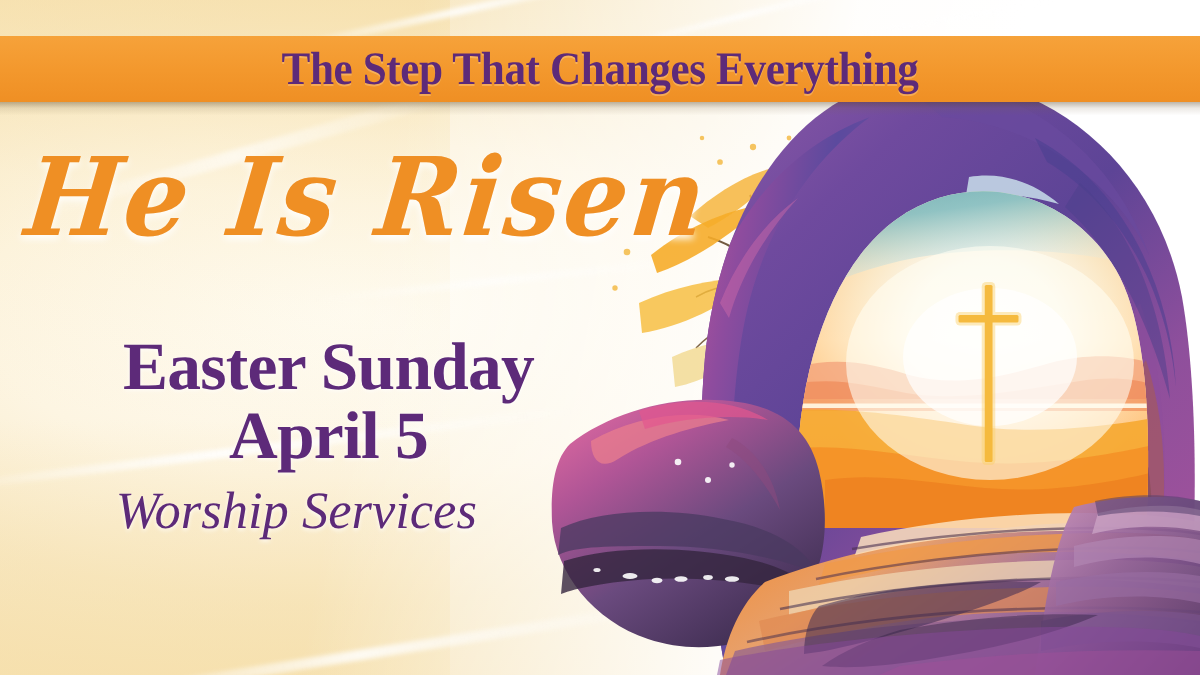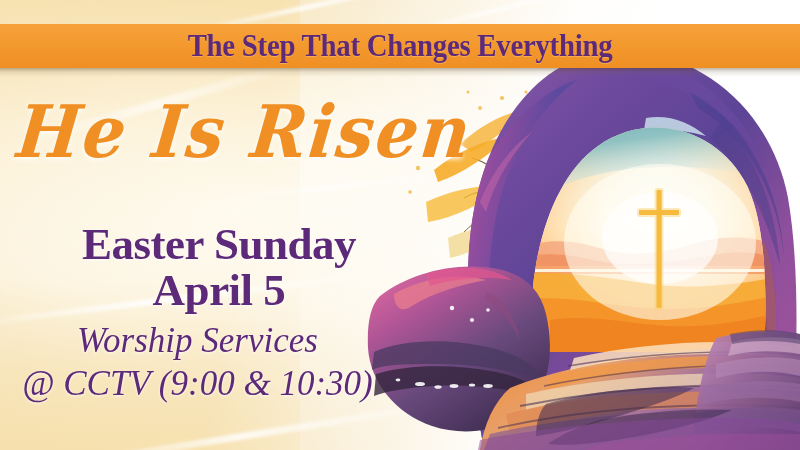--- a/index.html
+++ b/index.html
@@ -369,17 +369,16 @@
   <div class="text-col">
     <div class="script-line">He Is Risen</div>
 
     <div class="headline">
       <span>Easter Sunday</span>
       <span class="l2">April 5</span>
     </div>
 
     <div class="subline">
       <span>Worship Services</span>
-      <span class="l2">@ CCTV (9:00 &amp; 10:30)</span>
     </div>
   </div>
 
 </div>
 
 </body></html>

